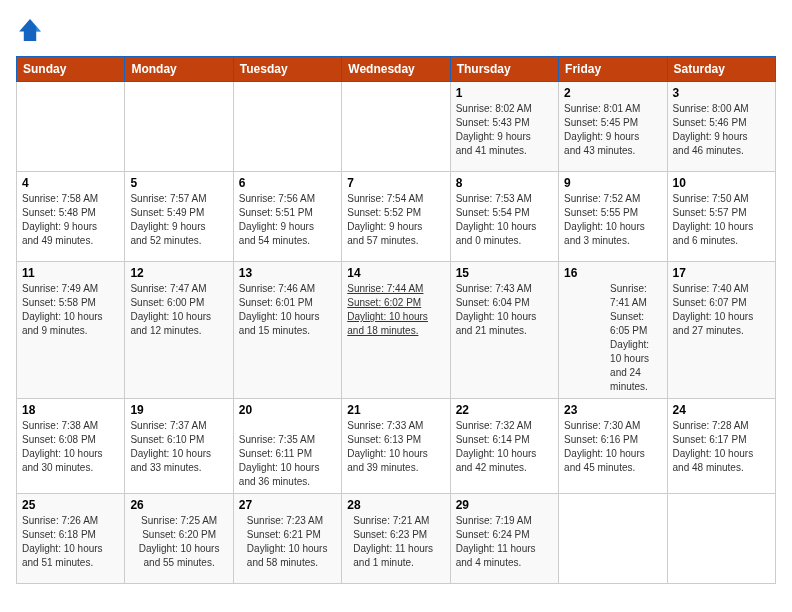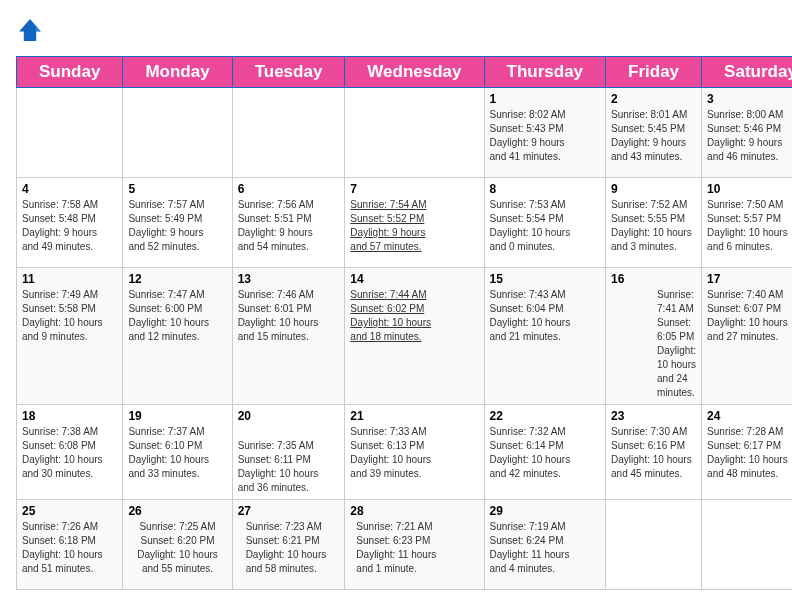--- a/index.html
+++ b/index.html
@@ -43,25 +43,25 @@
     .calendar-subtitle {
       font-size: 14px;
       color: #555;
     }
     table {
       width: 100%;
       border-collapse: collapse;
       font-size: 10.5px;
     }
     thead tr th {
-      background-color: #ec4899;
+      background-color: #c2410c;
       color: #fff;
       text-align: left;
-      padding: 5px 22px;
-      font-size: 17px;
+      padding: 5px 6px;
+      font-size: 12px;
       border: 1px solid #1565c0;
     }
     tbody tr td {
       border: 1px solid #ccc;
       vertical-align: top;
       padding: 4px 5px;
       width: 14.28%;
       min-height: 80px;
       height: 90px;
       background: #fff;
@@ -164,21 +164,21 @@
         </td>
         <td>
           <span class="day-num">6</span>
           <div class="day-info" style="white-space: pre-line;">Sunrise: 7:56 AM
 Sunset: 5:51 PM
 Daylight: 9 hours
 and 54 minutes.</div>
         </td>
         <td>
           <span class="day-num">7</span>
-          <div class="day-info" style="white-space: pre-line; text-decoration: underline;">Sunrise: 7:54 AM
+          <div class="day-info" style="white-space: pre-line;">Sunrise: 7:54 AM
 Sunset: 5:52 PM
 Daylight: 9 hours
 and 57 minutes.</div>
         </td>
         <td>
           <span class="day-num">8</span>
           <div class="day-info" style="white-space: pre-line;">Sunrise: 7:53 AM
 Sunset: 5:54 PM
 Daylight: 10 hours
 and 0 minutes.</div>

